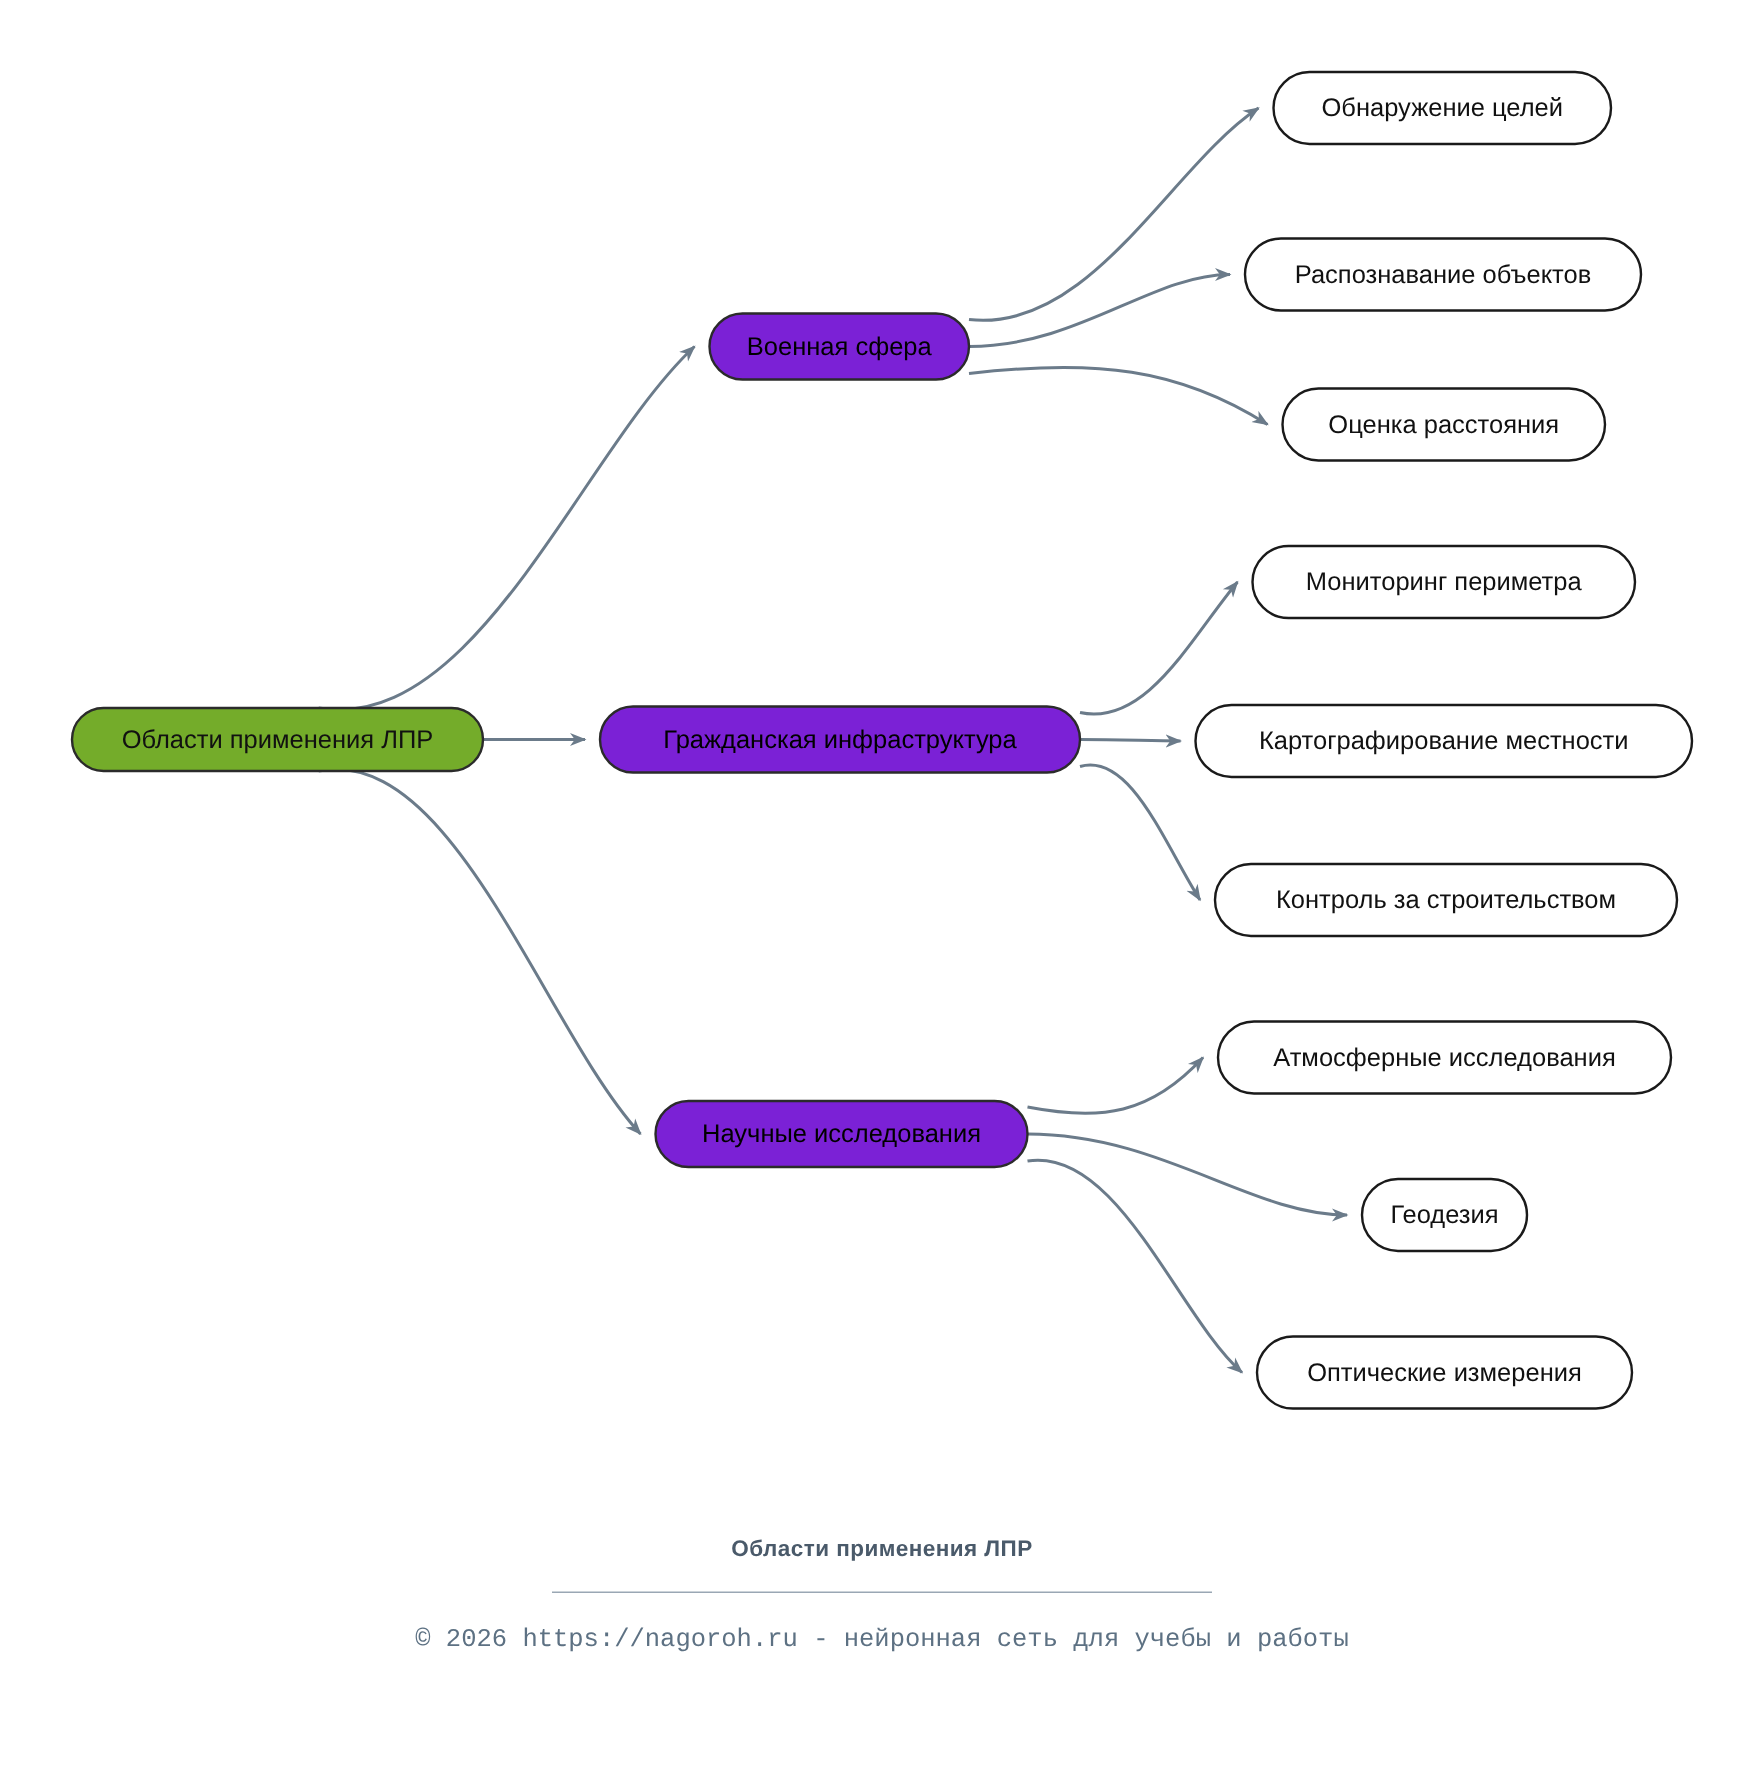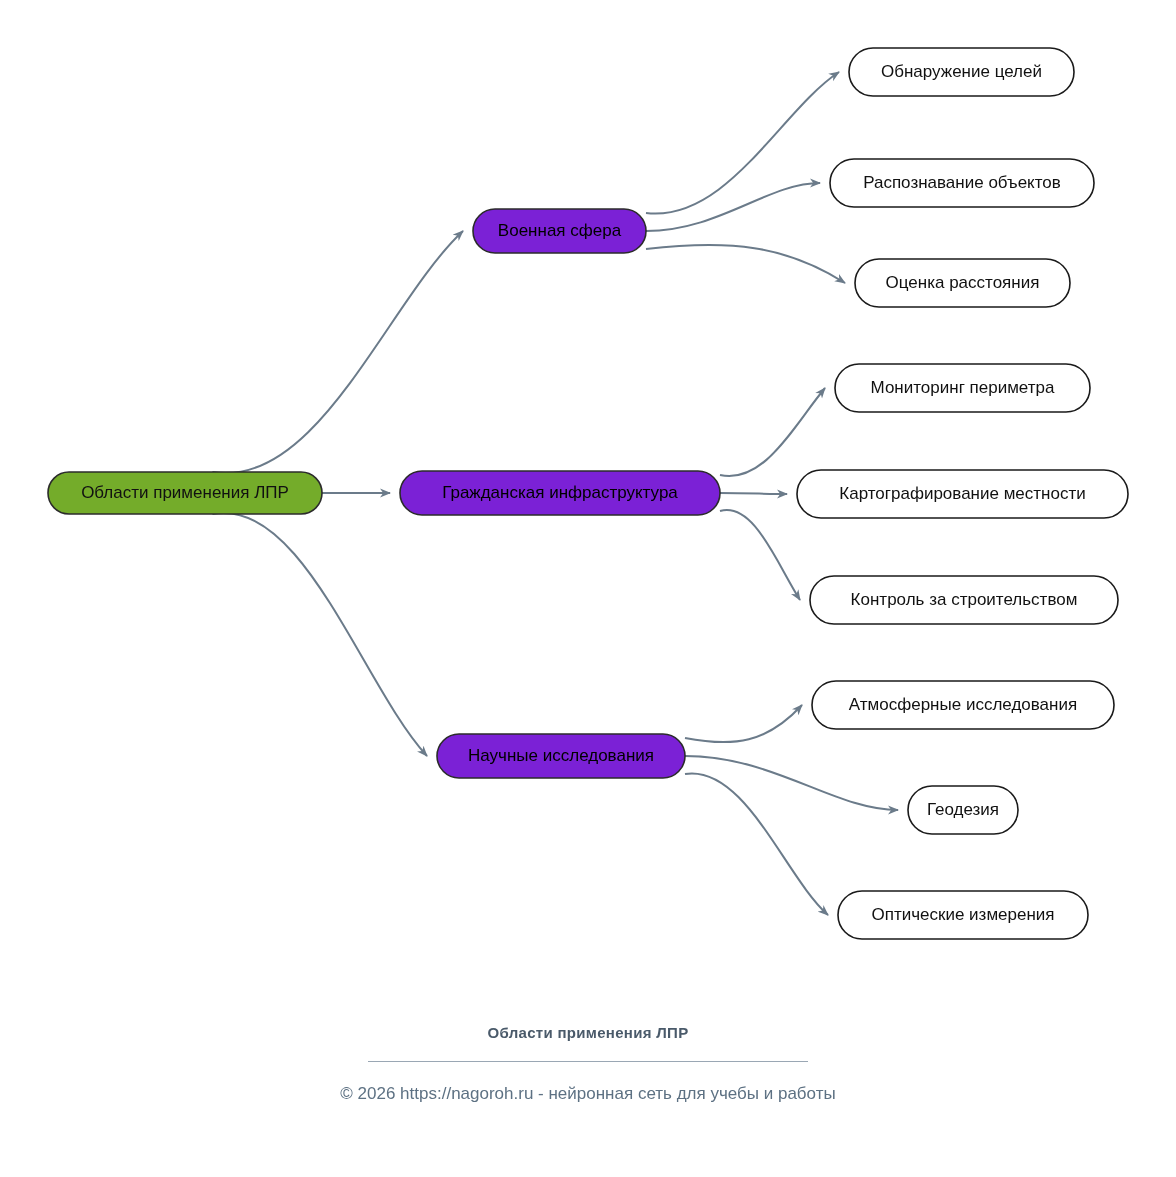--- a/index.html
+++ b/index.html
@@ -70,21 +70,21 @@
     letter-spacing: 0.3px;
     margin: 14px 0 0 0;
   }
   .footer-rule {
     width: 440px;
     height: 0;
     margin: 20px auto 0 auto;
     border-top: 1.5px solid #9aa7b4;
   }
   .footer-credit {
-    font-family: Liberation Sans, sans-serif;
+    font-family: Liberation Mono, monospace;
     font-size: 17px;
     color: #5d7183;
     margin-top: 22px;
   }
 </style>
 </head>
 <body>
 
 <div id="diagram-root">
 

